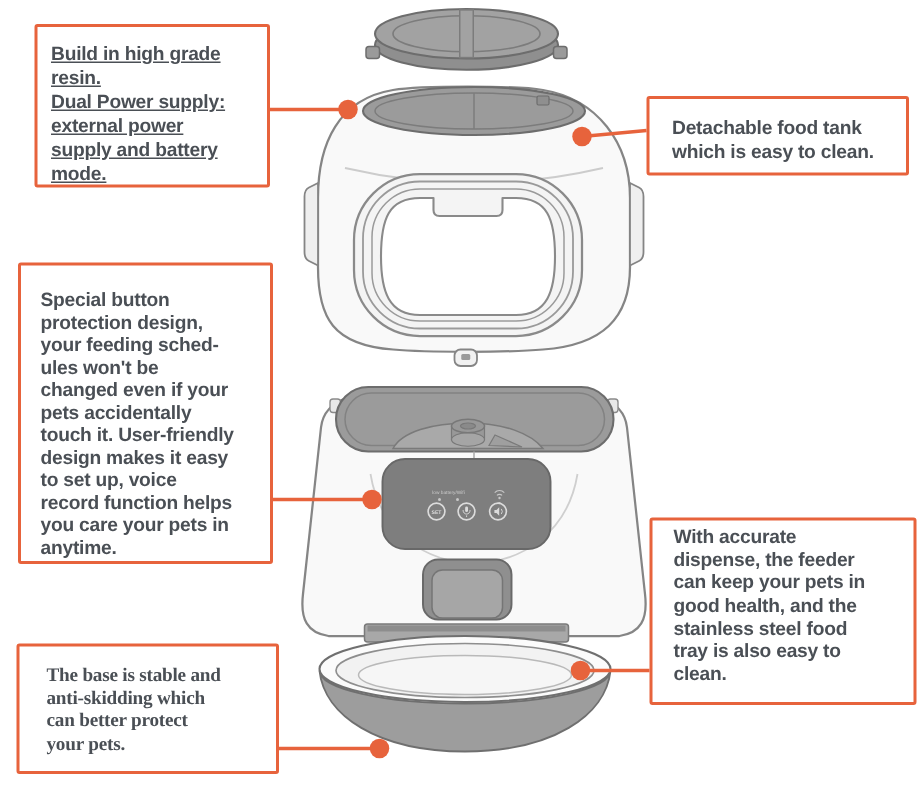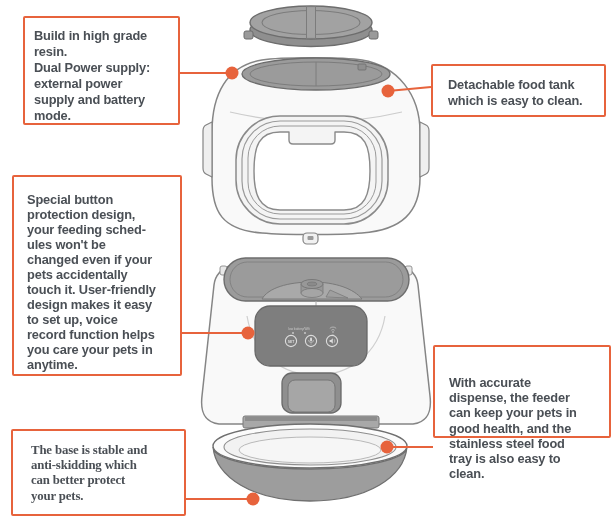--- a/index.html
+++ b/index.html
@@ -11,24 +11,24 @@
     position:relative;width:612px;height:528px;background:#ffffff;overflow:hidden;
     font-family:"Liberation Sans", sans-serif;
   }
   #art{position:absolute;left:0;top:0;width:612px;height:528px;}
   .callout{
     position:absolute;box-sizing:border-box;background:#ffffff;
     border:2px solid var(--accent);border-radius:2px;
     color:var(--ink);font-weight:700;font-size:12.8px;letter-spacing:-0.15px;
     white-space:pre;
   }
-  #c1{left:23px;top:16px;width:157px;height:109px;padding:10px 4px 0 9px;line-height:16px;}
+  #c1{left:23px;top:16px;width:157px;height:109px;padding:10px 4px 0 9px;line-height:16px;text-decoration:underline;}
   #c2{left:431px;top:64px;width:175px;height:53px;padding:11px 4px 0 15px;line-height:15.5px;}
   #c3{left:12px;top:175px;width:170px;height:201px;padding:15px 2px 0 13px;line-height:15px;}
-  #c4{left:433px;top:345px;width:178px;height:93px;padding:28px 2px 0 14px;line-height:15.2px;}
+  #c4{left:433px;top:345px;width:178px;height:125px;padding:3px 2px 0 14px;line-height:15.2px;}
   #c5{left:11px;top:429px;width:175px;height:87px;padding:12px 2px 0 18px;line-height:15.2px;font-family:Liberation Serif, serif;}
   .thin{stroke-linejoin:round;stroke-linecap:round;}
   text{font-family:"Liberation Sans", sans-serif;}
 </style>
 </head>
 <body>
 
 <div id="stage">
 
   <svg id="art" viewBox="0 0 612 528">

